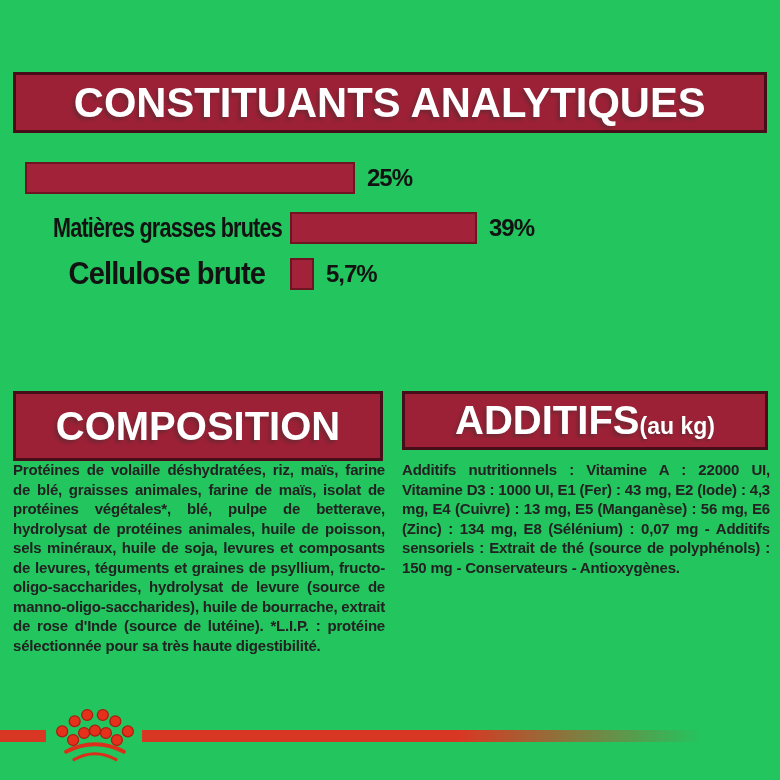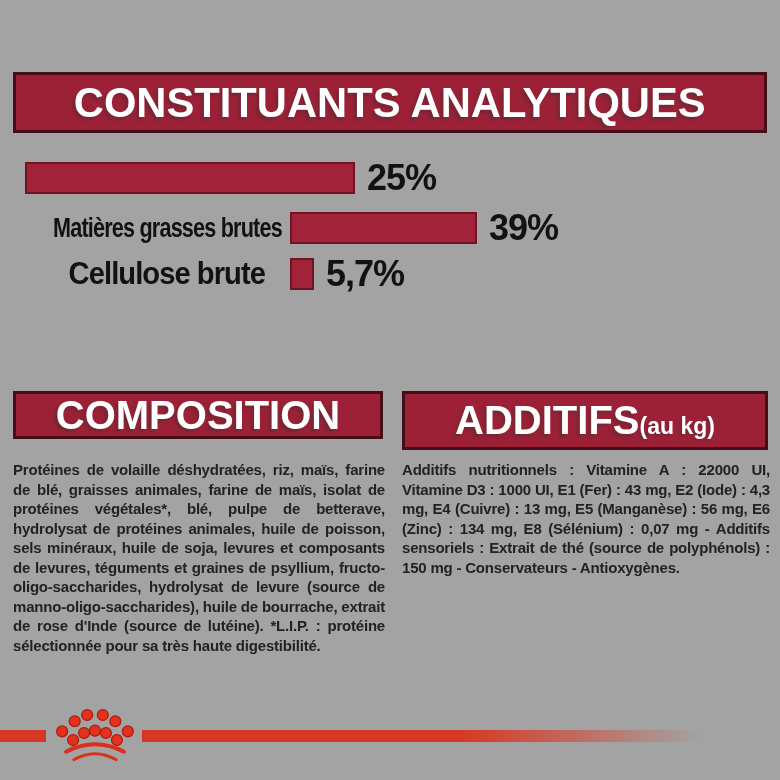--- a/index.html
+++ b/index.html
@@ -1,42 +1,42 @@
 <!DOCTYPE html>
 <html><head>
 <meta charset="utf-8">
 <style>
   html,body{margin:0;padding:0;background:#ffffff;}
-  #page{position:relative;width:780px;height:780px;background:#a3a3a3;overflow:hidden;
+  #page{position:relative;width:780px;height:780px;background:#22c55e;overflow:hidden;
         font-family:"Liberation Sans",sans-serif;}
 
   
   .banner{position:absolute;background:#9C2136;border:3px solid #470D19;box-sizing:border-box;
           display:flex;align-items:center;justify-content:center;}
   #top-banner{left:13px;top:72px;width:754px;height:61px;}
-  #comp-banner{left:13px;top:391px;width:370px;height:48px;}
+  #comp-banner{left:13px;top:391px;width:370px;height:70px;}
   #addi-banner{left:402px;top:391px;width:366px;height:59px;}
   .banner-title{color:#ffffff;font-weight:bold;letter-spacing:0px;white-space:nowrap;
                 text-shadow:-3px 3px 3px rgba(50,50,50,0.35);}
   #top-banner .banner-title{font-size:43px;transform:scaleX(0.97);}
   #comp-banner .banner-title{font-size:40px;}
   #addi-banner .banner-title{font-size:40px;}
   .banner-suffix{color:#ffffff;font-weight:bold;font-size:23px;margin-left:0;
                  transform:translateY(6px);text-shadow:-2px 2px 2px rgba(50,50,50,0.35);}
 
   
   .chart-row{position:absolute;left:0;height:38px;display:flex;align-items:center;}
   .chart-label{display:block;width:265px;text-align:right;color:#121212;font-weight:bold;
                white-space:nowrap;}
   .row-0{top:159px;} .row-1{top:209px;} .row-2{top:255px;}
   .row-0 .chart-label{font-size:34px;letter-spacing:-1px;}
   .row-1 .chart-label{font-size:27px;letter-spacing:-1px;transform:scaleX(0.80);transform-origin:100% 50%;}
   .row-2 .chart-label{font-size:31px;letter-spacing:-1px;transform:scaleX(0.94);transform-origin:100% 50%;}
   .chart-bar{height:28px;margin-left:25px;background:#A22339;border:2px solid #6E1422;box-sizing:content-box;}
-  .chart-value{color:#121212;font-weight:bold;font-size:36px;letter-spacing:-1px;margin-left:12px;white-space:nowrap;}
+  .chart-value{color:#121212;font-weight:bold;font-size:24px;letter-spacing:-1px;margin-left:12px;white-space:nowrap;}
 
   
   .body-text{position:absolute;text-align:justify;color:#222222;font-weight:bold;
              font-size:15px;line-height:19.5px;letter-spacing:-0.2px;}
   #comp-body{left:13px;top:460px;width:372px;}
   #addi-body{left:402px;top:460px;width:368px;}
 
   
   .footer-line{position:absolute;top:730px;height:12px;background:#D83823;}
   #line-left{left:0;width:46px;}

